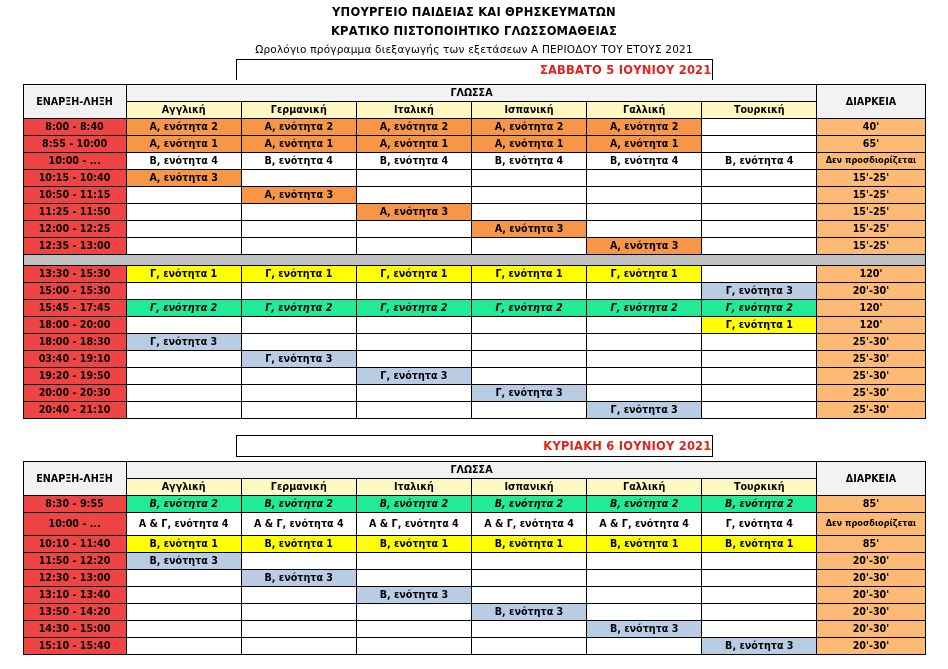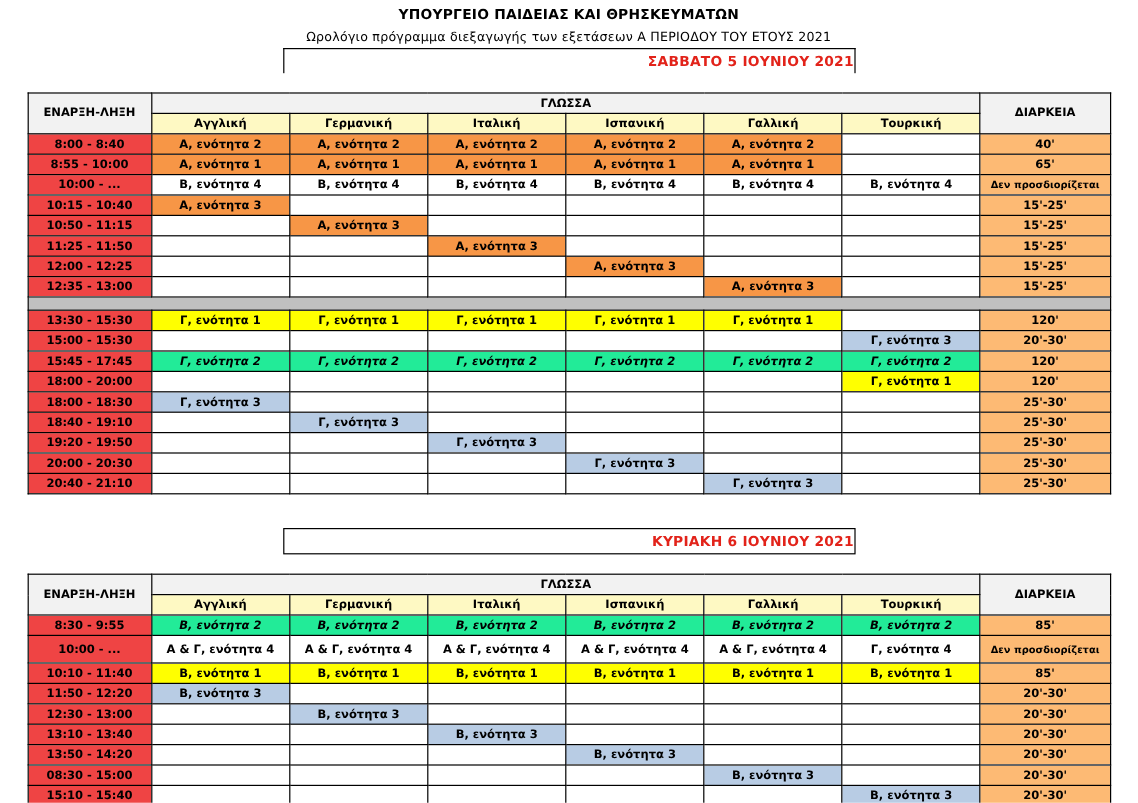--- a/index.html
+++ b/index.html
@@ -62,21 +62,21 @@
   .date-banner.second {
     border-bottom: 1.6px solid #000;
     padding-left: 42px;
   }
 
   
   table.sched {
     border-collapse: collapse;
     table-layout: fixed;
     width: 903px;
-    margin: 16px auto;
+    margin: 4px auto;
     border: 1.6px solid #000;
   }
   table.sched td, table.sched th {
     border: 1px solid #000;
     font-size: 9.6px;
     font-weight: bold;
     text-align: center;
     padding: 0;
     height: 16px;
     line-height: 15px;
@@ -130,20 +130,21 @@
 
   .gap { height: 12px; }
 </style>
 </head>
 <body>
 
 <div class="page">
 
   <div class="doc-header">
     <div class="line">ΥΠΟΥΡΓΕΙΟ ΠΑΙΔΕΙΑΣ ΚΑΙ ΘΡΗΣΚΕΥΜΑΤΩΝ</div>
+    <div class="line">ΚΡΑΤΙΚΟ ΠΙΣΤΟΠΟΙΗΤΙΚΟ ΓΛΩΣΣΟΜΑΘΕΙΑΣ</div>
     <div class="line sub">Ωρολόγιο πρόγραμμα διεξαγωγής των εξετάσεων Α ΠΕΡΙΟΔΟΥ ΤΟΥ ΕΤΟΥΣ 2021</div>
   </div>
 
   <div id="tables-root">
       <div class="date-banner-wrap">
         <div class="date-banner">ΣΑΒΒΑΤΟ  5 ΙΟΥΝΙΟΥ 2021</div>
       </div>
       <table class="sched">
         <colgroup>
           <col class="c-time">
@@ -298,21 +299,21 @@
             <td class="time">18:00 - 18:30</td>
             <td class="cell f-blue">Γ, ενότητα 3</td>
             <td class="cell f-none"></td>
             <td class="cell f-none"></td>
             <td class="cell f-none"></td>
             <td class="cell f-none"></td>
             <td class="cell f-none"></td>
             <td class="dur">25'-30'</td>
           </tr>
           <tr class="body-row">
-            <td class="time">18:40 - 19:10</td>
+            <td class="time">03:40 - 19:10</td>
             <td class="cell f-none"></td>
             <td class="cell f-blue">Γ, ενότητα 3</td>
             <td class="cell f-none"></td>
             <td class="cell f-none"></td>
             <td class="cell f-none"></td>
             <td class="cell f-none"></td>
             <td class="dur">25'-30'</td>
           </tr>
           <tr class="body-row">
             <td class="time">19:20 - 19:50</td>
@@ -441,21 +442,21 @@
             <td class="time">13:50 - 14:20</td>
             <td class="cell f-none"></td>
             <td class="cell f-none"></td>
             <td class="cell f-none"></td>
             <td class="cell f-blue">Β, ενότητα 3</td>
             <td class="cell f-none"></td>
             <td class="cell f-none"></td>
             <td class="dur">20'-30'</td>
           </tr>
           <tr class="body-row">
-            <td class="time">08:30 - 15:00</td>
+            <td class="time">14:30 - 15:00</td>
             <td class="cell f-none"></td>
             <td class="cell f-none"></td>
             <td class="cell f-none"></td>
             <td class="cell f-none"></td>
             <td class="cell f-blue">Β, ενότητα 3</td>
             <td class="cell f-none"></td>
             <td class="dur">20'-30'</td>
           </tr>
           <tr class="body-row">
             <td class="time">15:10 - 15:40</td>

